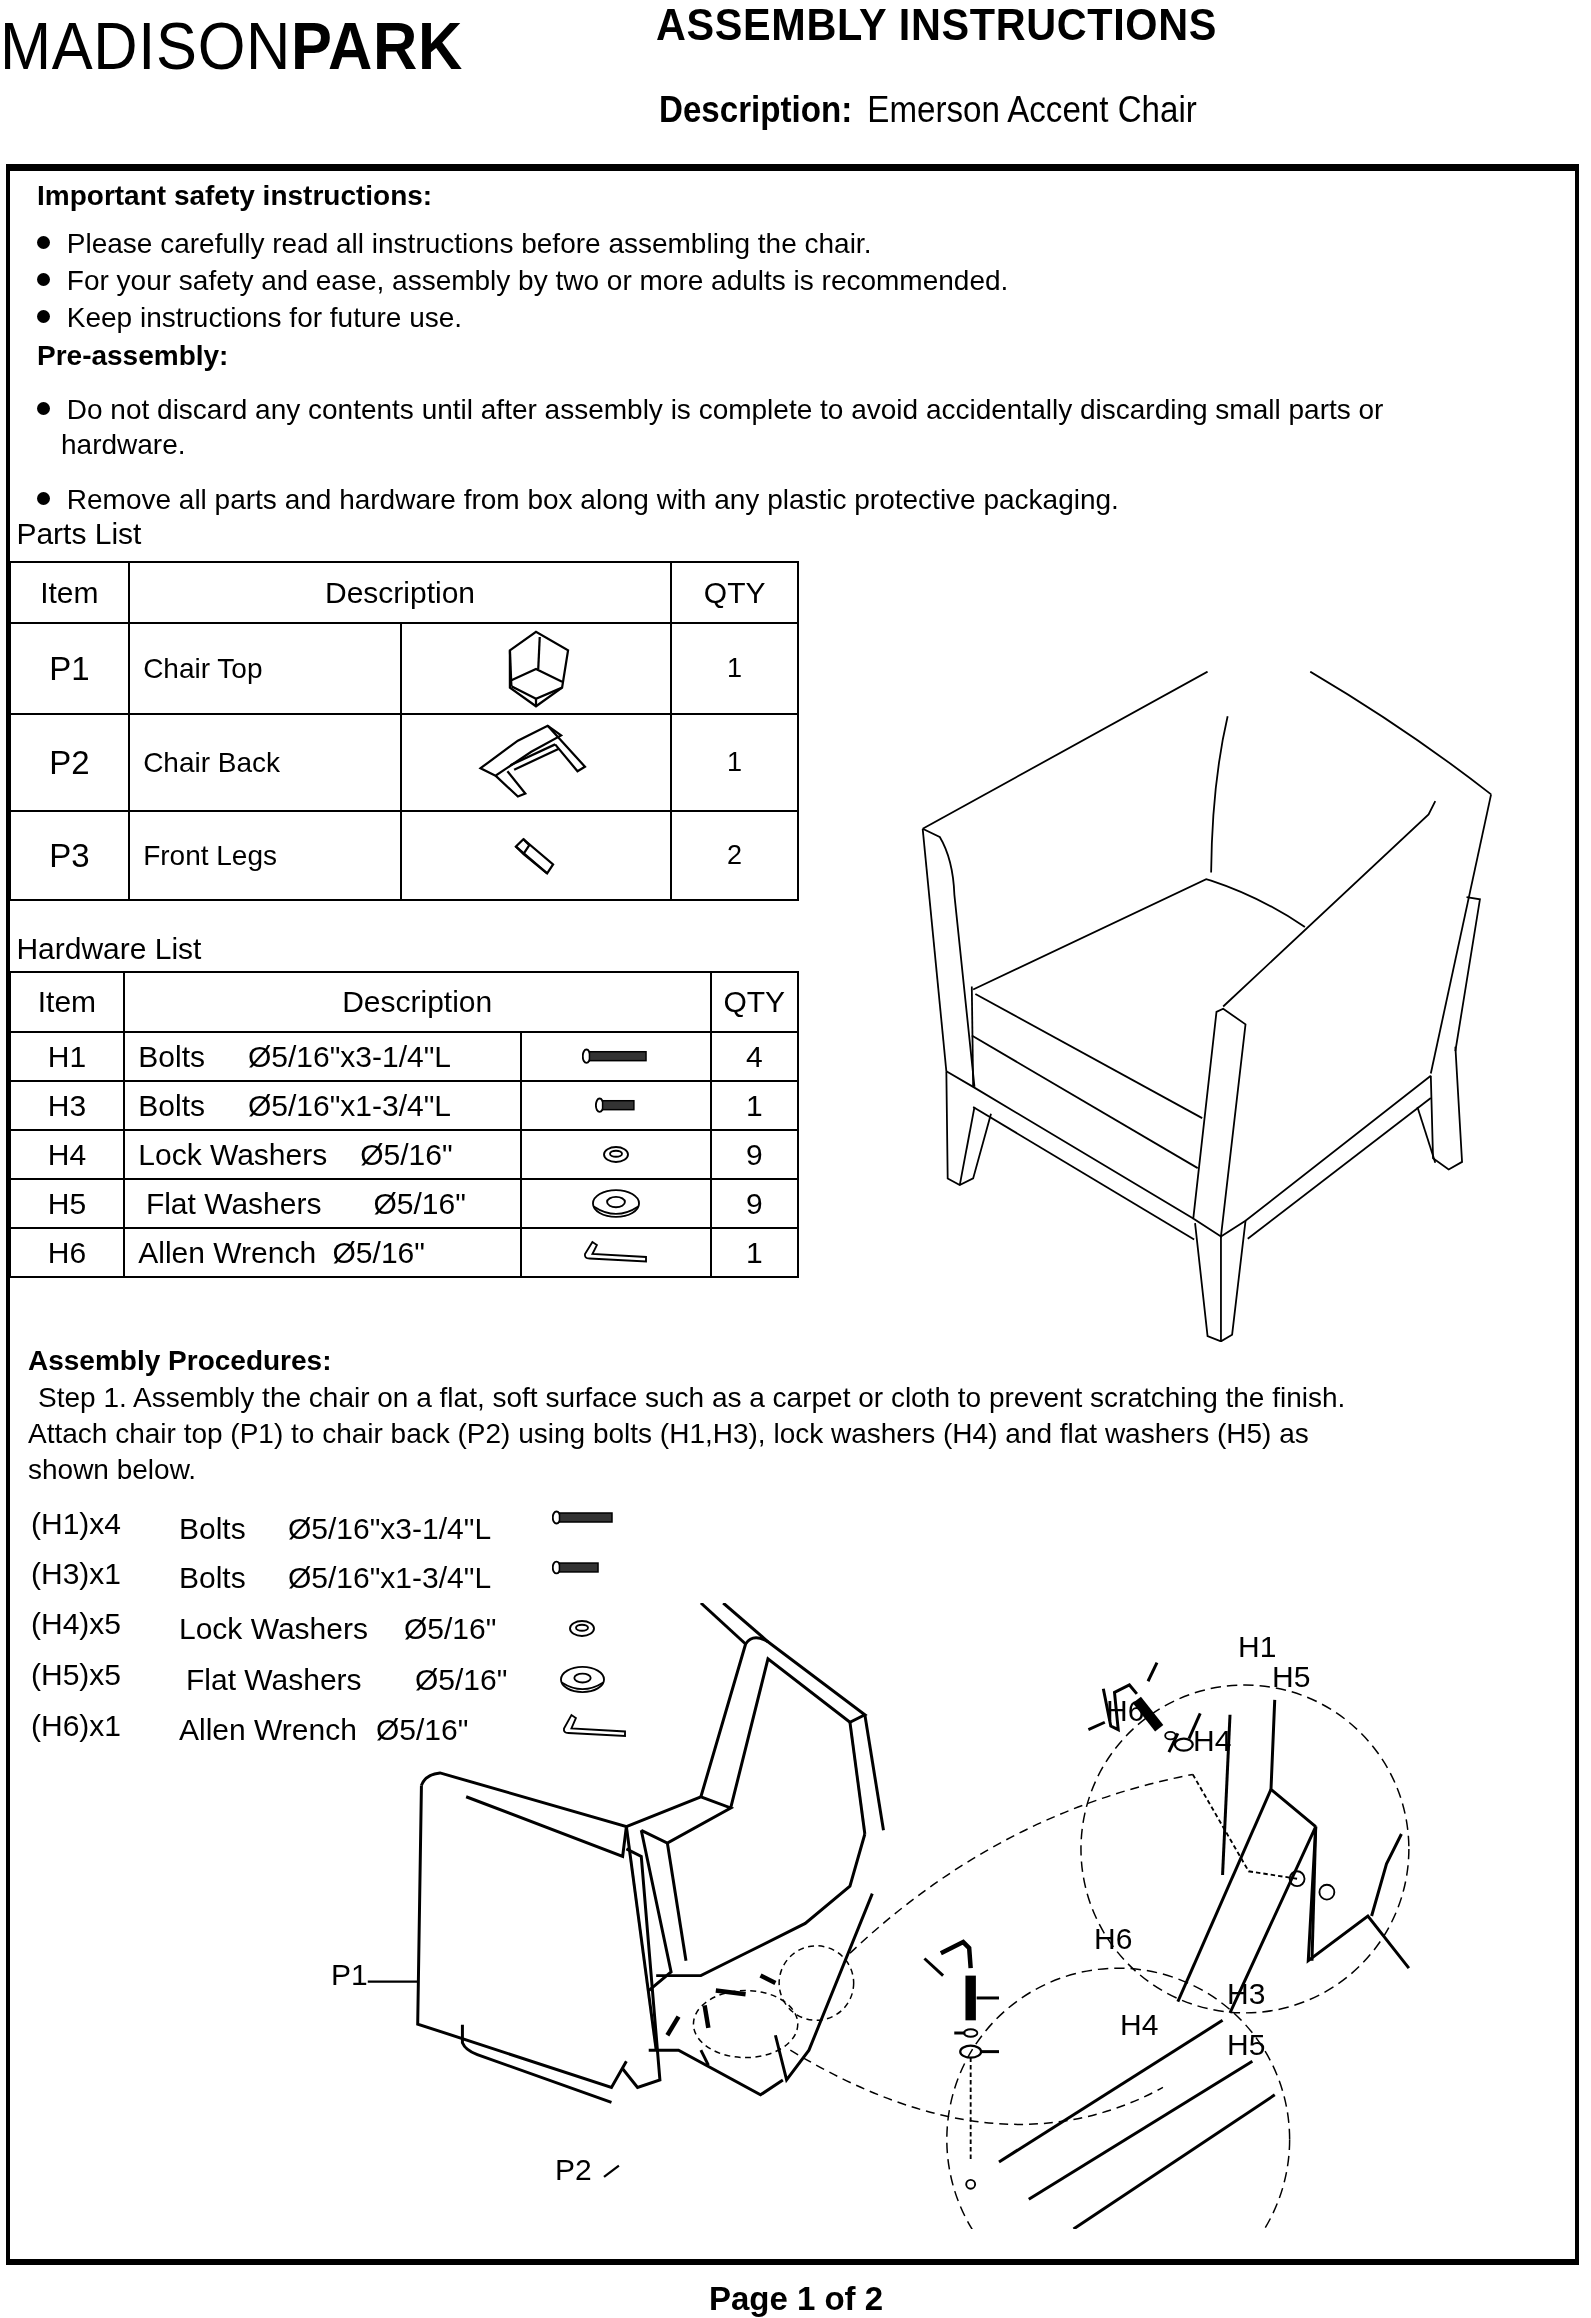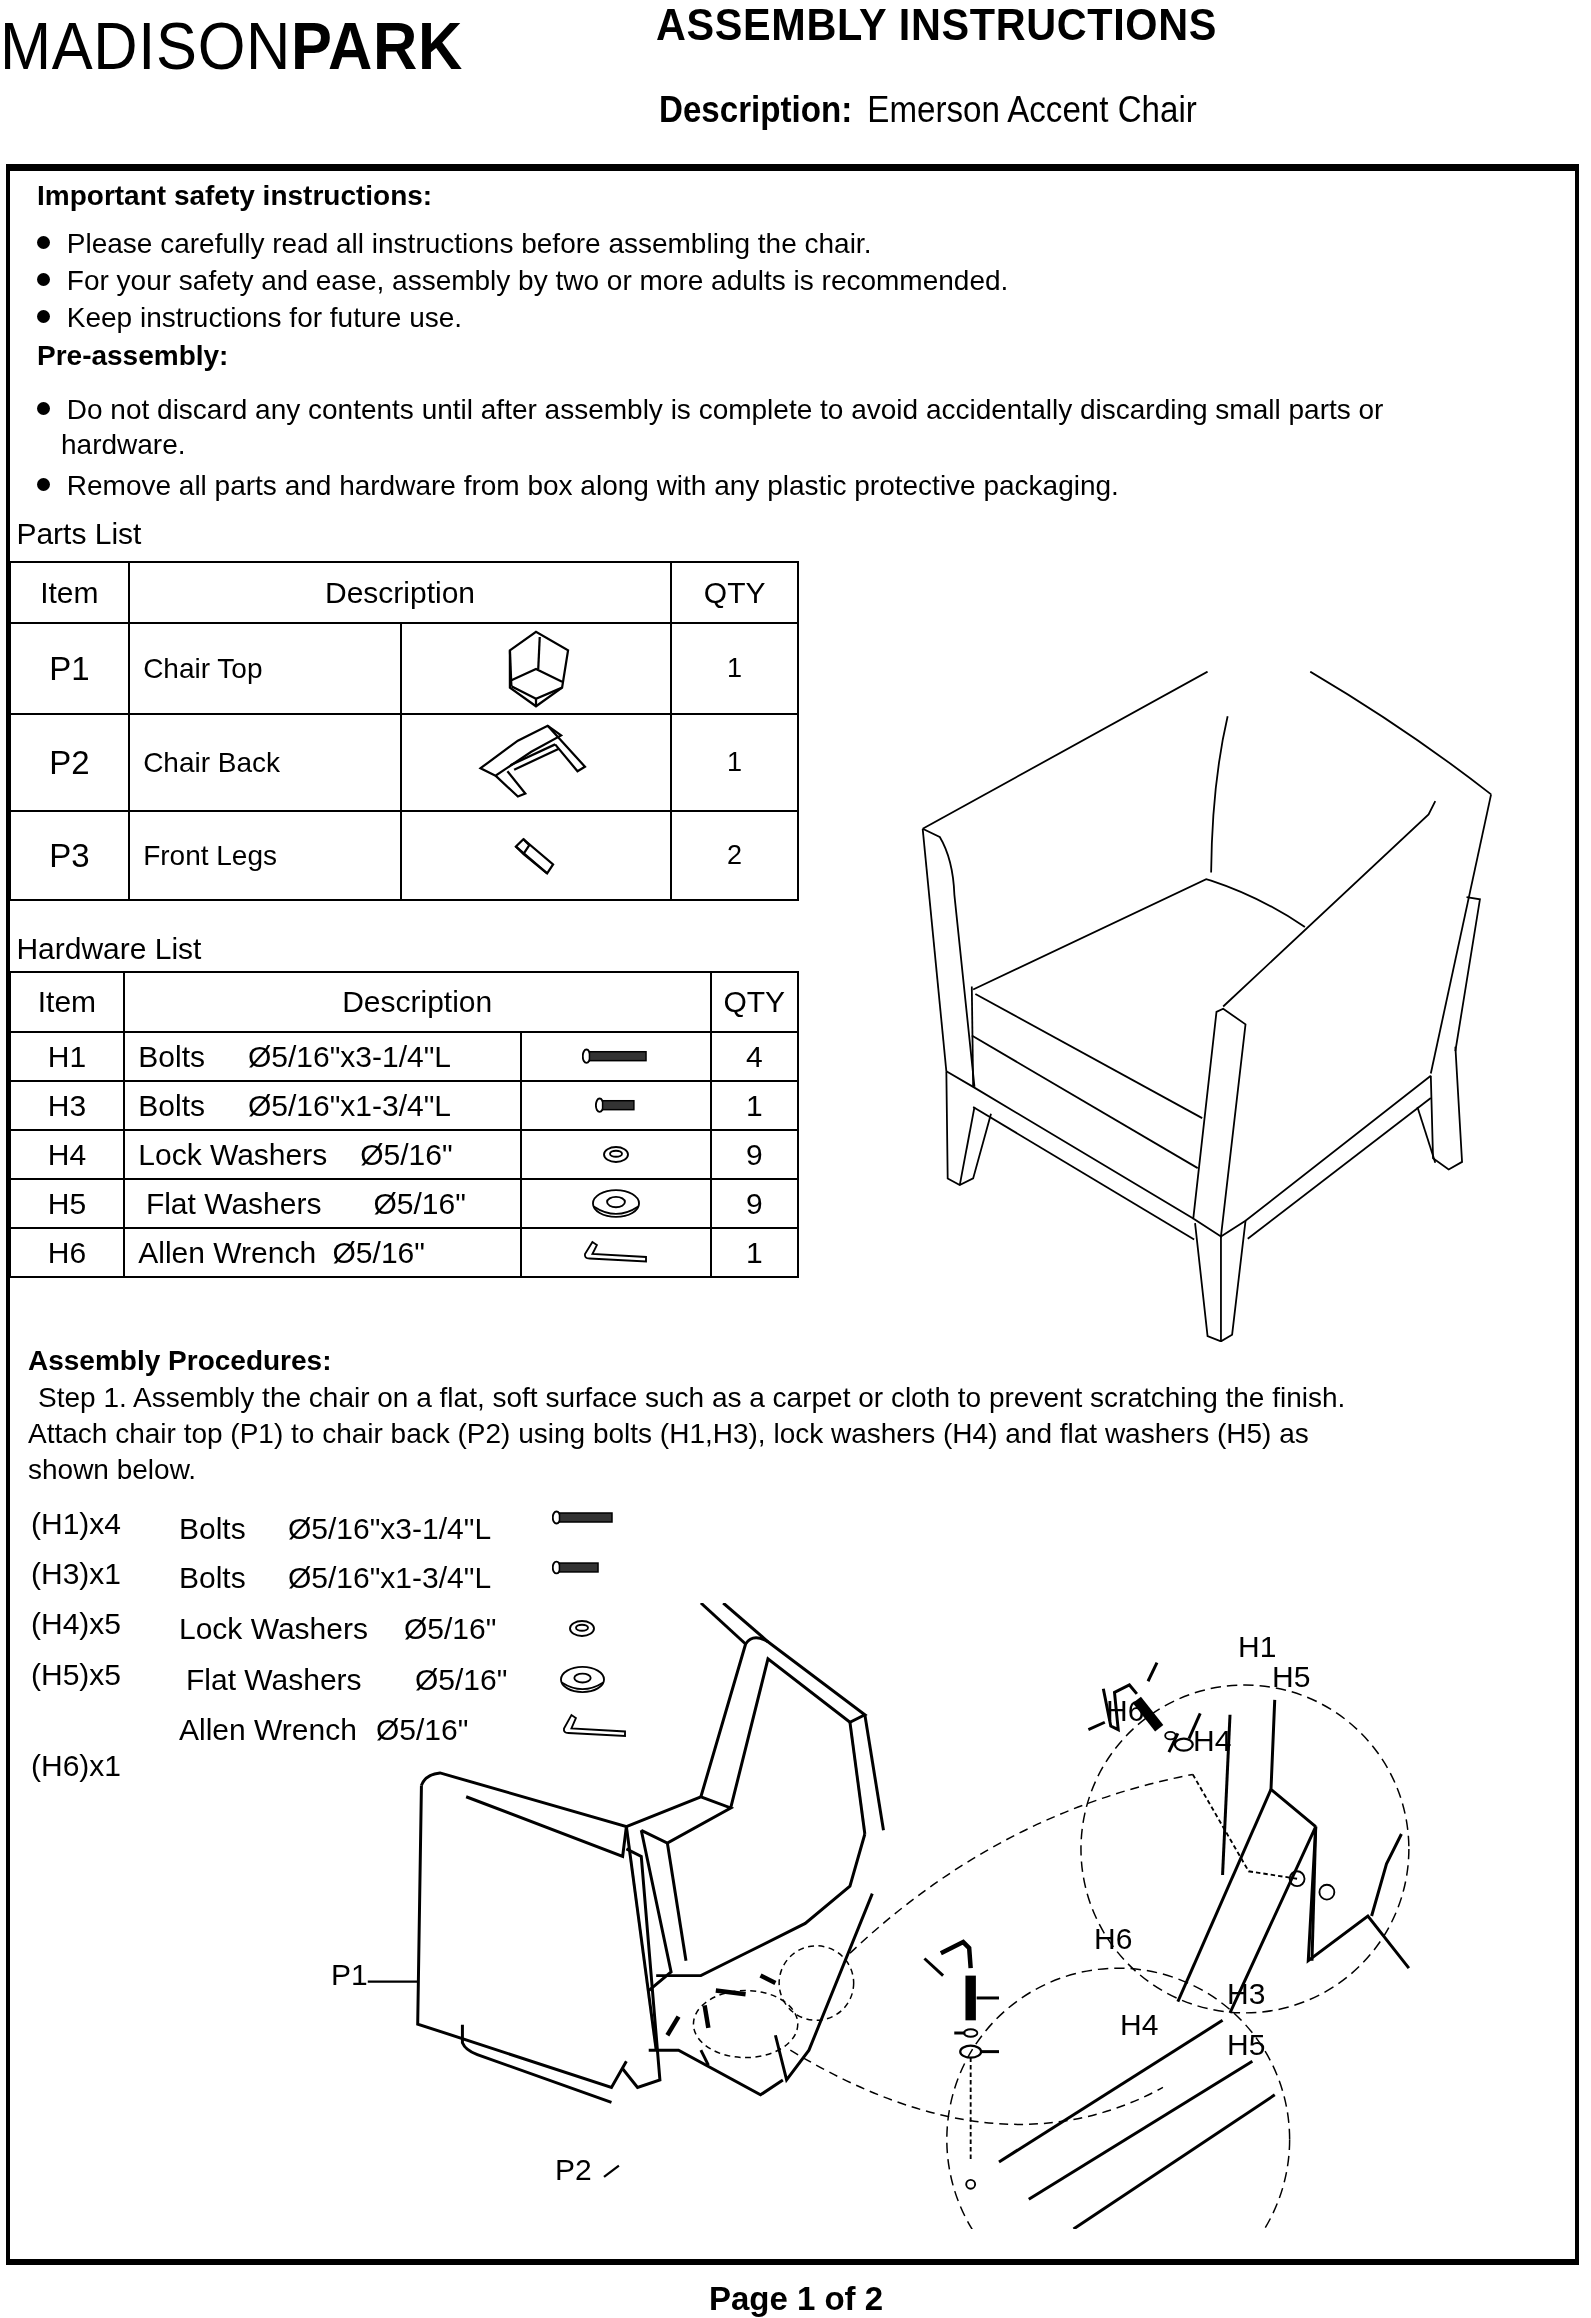--- a/index.html
+++ b/index.html
@@ -39,21 +39,21 @@
 <div class="abs frame"></div>
 
 <div class="abs h-bold" style="left:37px; top:180px;">Important safety instructions:</div>
 <div class="abs body-txt" style="left:37px; top:228px;"><span class="bullet"></span><span>Please carefully read all instructions before assembling the chair.</span></div>
 <div class="abs body-txt" style="left:37px; top:265px;"><span class="bullet"></span><span>For your safety and ease, assembly by two or more adults is recommended.</span></div>
 <div class="abs body-txt" style="left:37px; top:302px;"><span class="bullet"></span><span>Keep instructions for future use.</span></div>
 
 <div class="abs h-bold" style="left:37px; top:340px;">Pre-assembly:</div>
 <div class="abs body-txt" style="left:37px; top:394px;"><span class="bullet"></span><span>Do not discard any contents until after assembly is complete to avoid accidentally discarding small parts or</span></div>
 <div class="abs body-txt" style="left:61px; top:429px;text-align:right;">hardware.</div>
-<div class="abs body-txt" style="left:37px; top:470px;"><span class="bullet"></span><span>Remove all parts and hardware from box along with any plastic protective packaging.</span></div>
+<div class="abs body-txt" style="left:37px; top:484px;"><span class="bullet"></span><span>Remove all parts and hardware from box along with any plastic protective packaging.</span></div>
 
 <div class="abs sec-title" style="left:16.4px; top:517px;">Parts List</div>
 <table class="grid" style="left:9px; top:561px; width:790px;">
   <colgroup>
       <col style="width:119px">
       <col style="width:273px">
       <col style="width:271px">
       <col style="width:127px">
     </colgroup>
   <tbody>
@@ -251,21 +251,21 @@
 
 <div class="abs lbl-d" style="left:31px; top:1658px;">(H5)x5</div>
 <div class="abs lbl-d" style="left:186px; top:1663px;">Flat Washers</div>
 <div class="abs lbl-d" style="left:415px; top:1663px;">Ø5/16"</div>
 <svg class="abs" style="left:558px; top:1663px;" width="49" height="33" viewBox="0 0 66 44" fill="none" stroke="#000" stroke-width="2.5">
     <ellipse cx="33" cy="22" rx="29" ry="17"></ellipse>
     <ellipse cx="33" cy="20" rx="11" ry="6"></ellipse>
     <path d="M5 26 Q33 44 61 26"></path>
   </svg>
 
-<div class="abs lbl-d" style="left:31px; top:1709px;margin-top:40px;">(H6)x1</div>
+<div class="abs lbl-d" style="left:31px; top:1709px;">(H6)x1</div>
 <div class="abs lbl-d" style="left:179px; top:1713px;">Allen Wrench</div>
 <div class="abs lbl-d" style="left:376px; top:1713px;">Ø5/16"</div>
 <svg class="abs" style="left:561px; top:1712px;" width="67" height="30" viewBox="0 0 90 40" fill="none" stroke="#000" stroke-width="2.5">
     <path d="M14 4 L4 22 Q3 28 10 28 L86 32 L86 26 L14 22 L20 8 Z"></path>
   </svg>
 
 <svg class="abs" style="left:328px; top:1603px;" width="1260" height="626" viewBox="0 0 1690 840" fill="none" stroke="#000" stroke-width="4">
 
   <path d="M125 245 Q130 230 150 228 L400 300 L395 340 L185 260"></path>
   <path d="M125 245 L120 565 L380 650 L400 615"></path>

